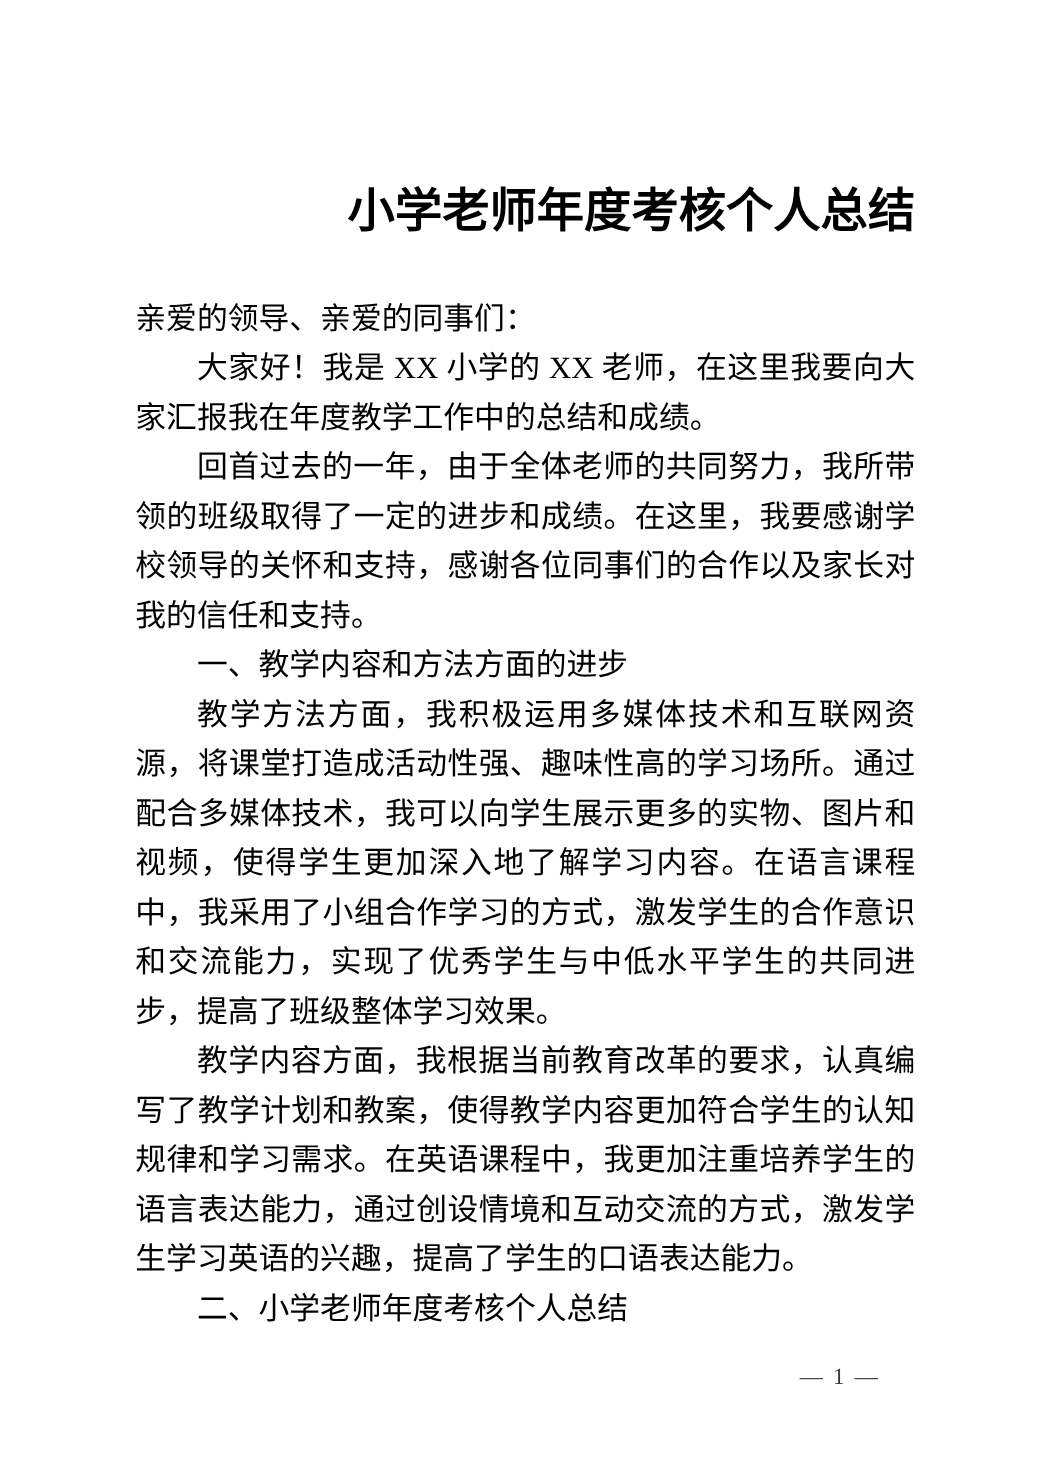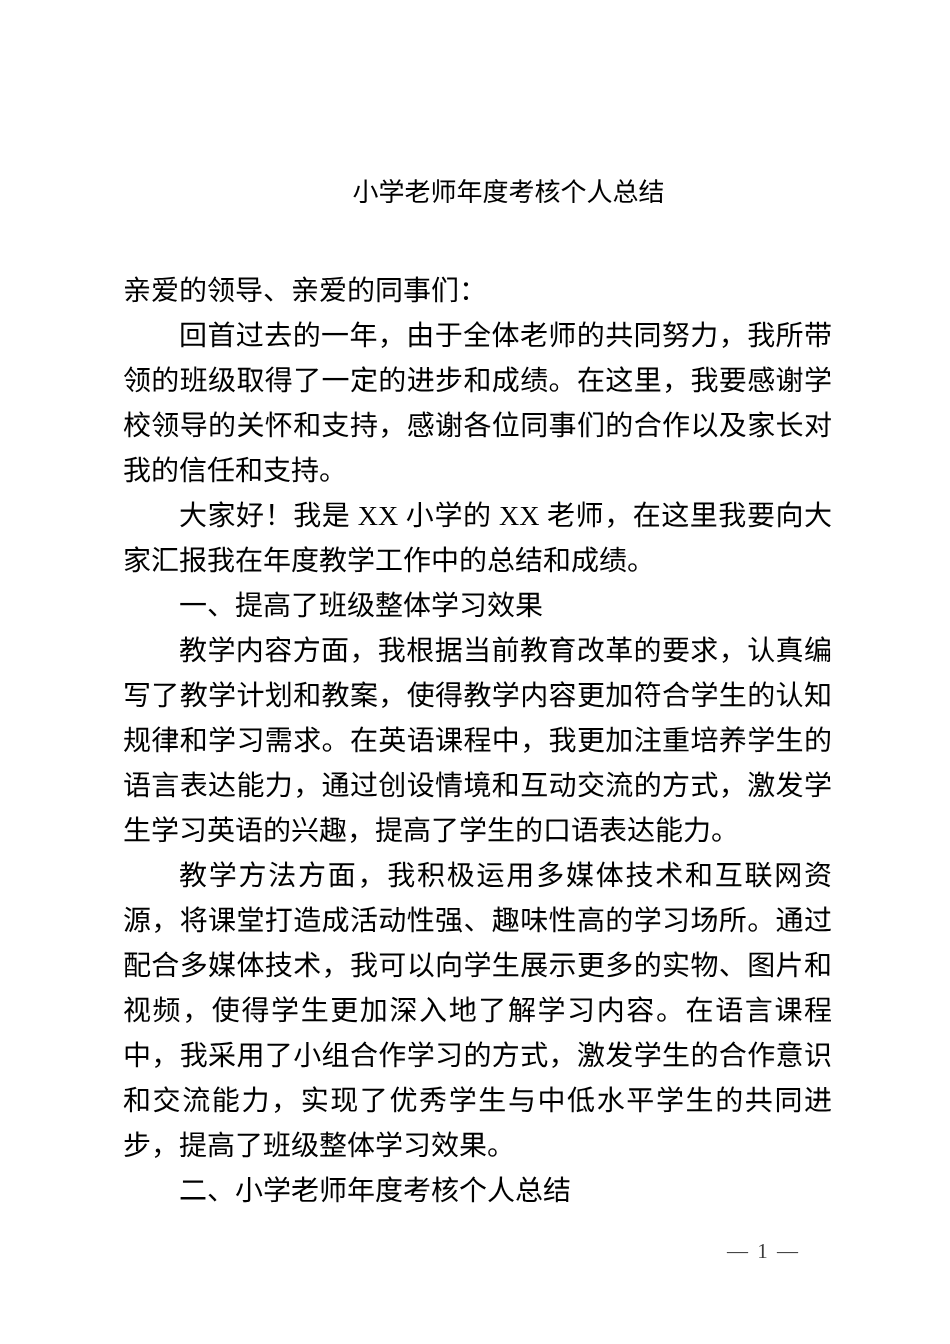--- a/index.html
+++ b/index.html
@@ -13,24 +13,24 @@
     height: 1344px;
     background: #ffffff;
     color: #000000;
     overflow: hidden;
     
     font-family: "Liberation Serif", sans-serif;
   }
   .doc-title {
     margin: 168px 118px 0 123px;
     padding-left: 62px; 
-    text-align: center;
-    font-size: 26px;
+    text-align: right;
+    font-size: 43px;
     line-height: 50px;
-    font-weight: 400;
+    font-weight: 700;
     letter-spacing: 0px;
     white-space: nowrap;
   }
   .content {
     margin: 50px 118px 0 123px;
     font-size: 28px;
     line-height: 45px;
     text-align: justify;
     text-justify: inter-ideograph;
   }
@@ -61,23 +61,23 @@
 </style>
 </head>
 <body>
 
 <div class="page">
 
   <h1 class="doc-title">小学老师年度考核个人总结</h1>
 
   <div class="content">
     <p class="salutation">亲爱的领导、亲爱的同事们：</p>
+    <p class="para">大家好！我是 XX 小学的 XX 老师，在这里我要向大家汇报我在年度教学工作中的总结和成绩。</p>
     <p class="para">回首过去的一年，由于全体老师的共同努力，我所带领的班级取得了一定的进步和成绩。在这里，我要感谢学校领导的关怀和支持，感谢各位同事们的合作以及家长对我的信任和支持。</p>
-    <p class="para">大家好！我是 XX 小学的 XX 老师，在这里我要向大家汇报我在年度教学工作中的总结和成绩。</p>
-    <p class="heading">一、提高了班级整体学习效果</p>
+    <p class="heading">一、教学内容和方法方面的进步</p>
+    <p class="para">教学方法方面，我积极运用多媒体技术和互联网资源，将课堂打造成活动性强、趣味性高的学习场所。通过配合多媒体技术，我可以向学生展示更多的实物、图片和视频，使得学生更加深入地了解学习内容。在语言课程中，我采用了小组合作学习的方式，激发学生的合作意识和交流能力，实现了优秀学生与中低水平学生的共同进步，提高了班级整体学习效果。</p>
     <p class="para">教学内容方面，我根据当前教育改革的要求，认真编写了教学计划和教案，使得教学内容更加符合学生的认知规律和学习需求。在英语课程中，我更加注重培养学生的语言表达能力，通过创设情境和互动交流的方式，激发学生学习英语的兴趣，提高了学生的口语表达能力。</p>
-    <p class="para">教学方法方面，我积极运用多媒体技术和互联网资源，将课堂打造成活动性强、趣味性高的学习场所。通过配合多媒体技术，我可以向学生展示更多的实物、图片和视频，使得学生更加深入地了解学习内容。在语言课程中，我采用了小组合作学习的方式，激发学生的合作意识和交流能力，实现了优秀学生与中低水平学生的共同进步，提高了班级整体学习效果。</p>
     <p class="heading">二、小学老师年度考核个人总结</p>
   </div>
 
   <div class="page-number">— 1 —</div>
 
 </div>
 
 </body></html>

